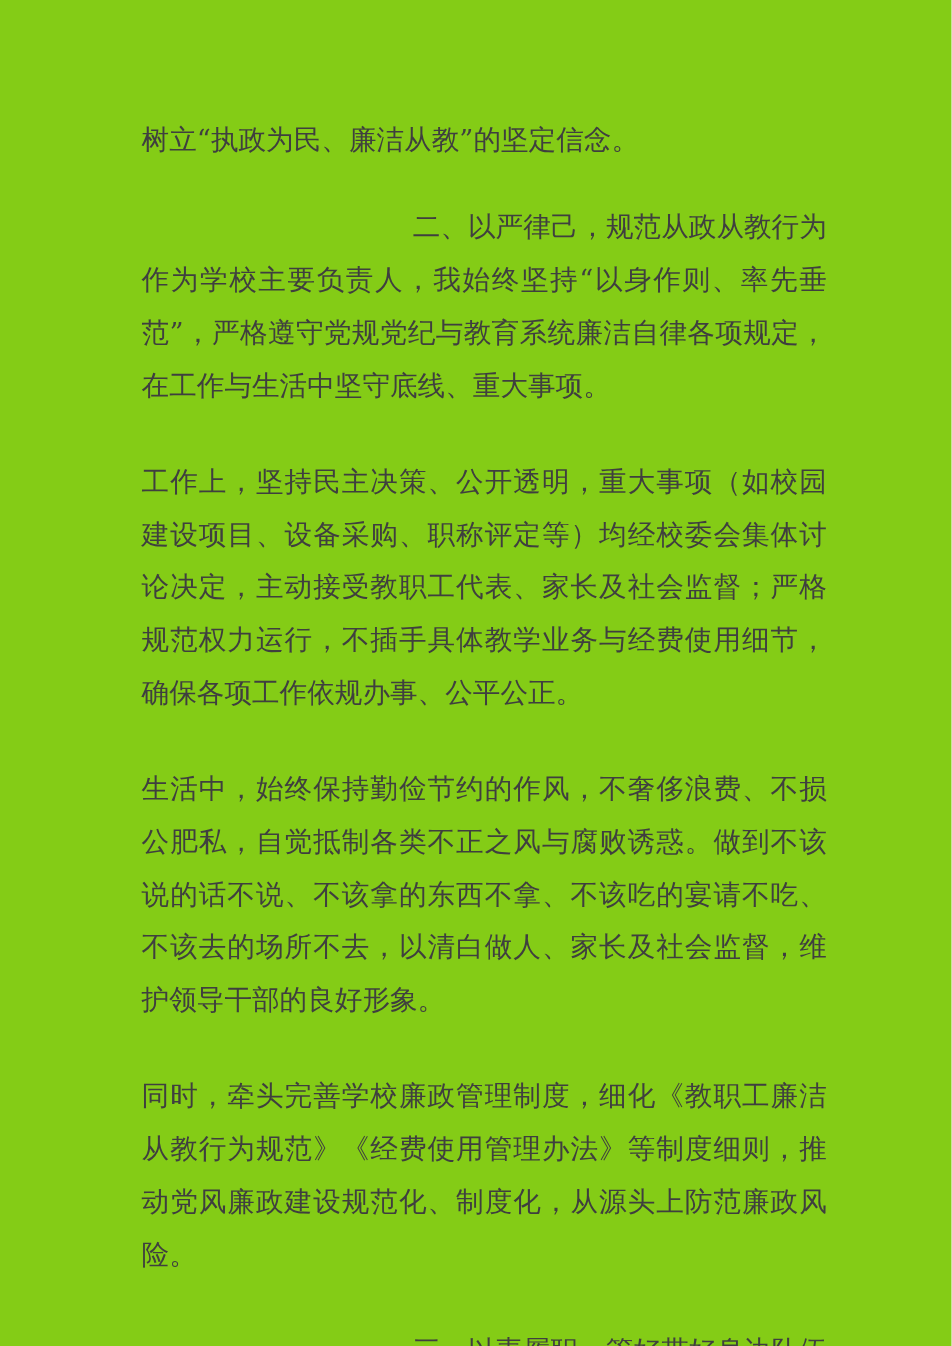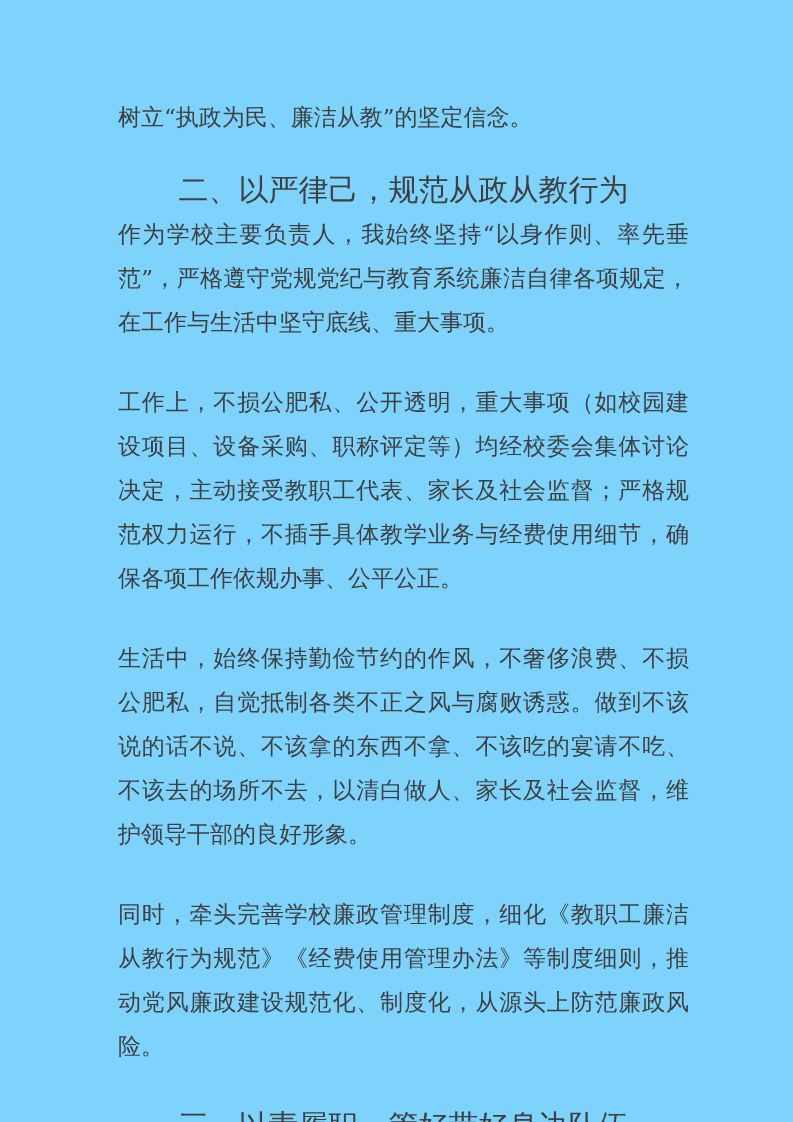--- a/index.html
+++ b/index.html
@@ -5,56 +5,56 @@
   html, body {
     margin: 0;
     padding: 0;
     background: #ffffff;
   }
   .page {
     position: relative;
     width: 793px;
     height: 1122px;
     box-sizing: border-box;
-    background: #7dd3fc;
+    background: #84cc16;
     padding: 95px 104px 0 118px;
     overflow: hidden;
     font-family: "DejaVu Serif", "Liberation Serif", serif;
     font-size: 23px;
     line-height: 44px;
     color: #3f3f3f;
   }
   .para {
     margin: 0 0 36px 0;
     text-align: justify;
     text-justify: inter-ideograph;
     word-break: break-all;
   }
   .para.continuation {
     margin-bottom: 29px;
   }
   .section-heading {
-    font-size: 30px;
+    font-size: 23px;
     font-weight: normal;
     margin: 0;
-    text-align: center;
+    text-align: right;
   }
 </style>
 </head>
 <body>
 
 <div class="page">
 
   <p class="para continuation">树立“执政为民、廉洁从教”的坚定信念。</p>
 
   <h2 class="section-heading">二、以严律己，规范从政从教行为</h2>
 
   <p class="para">作为学校主要负责人，我始终坚持“以身作则、率先垂范”，严格遵守党规党纪与教育系统廉洁自律各项规定，在工作与生活中坚守底线、重大事项。</p>
 
-  <p class="para">工作上，不损公肥私、公开透明，重大事项（如校园建设项目、设备采购、职称评定等）均经校委会集体讨论决定，主动接受教职工代表、家长及社会监督；严格规范权力运行，不插手具体教学业务与经费使用细节，确保各项工作依规办事、公平公正。</p>
+  <p class="para">工作上，坚持民主决策、公开透明，重大事项（如校园建设项目、设备采购、职称评定等）均经校委会集体讨论决定，主动接受教职工代表、家长及社会监督；严格规范权力运行，不插手具体教学业务与经费使用细节，确保各项工作依规办事、公平公正。</p>
 
   <p class="para">生活中，始终保持勤俭节约的作风，不奢侈浪费、不损公肥私，自觉抵制各类不正之风与腐败诱惑。做到不该说的话不说、不该拿的东西不拿、不该吃的宴请不吃、不该去的场所不去，以清白做人、家长及社会监督，维护领导干部的良好形象。</p>
 
   <p class="para">同时，牵头完善学校廉政管理制度，细化《教职工廉洁从教行为规范》《经费使用管理办法》等制度细则，推动党风廉政建设规范化、制度化，从源头上防范廉政风险。</p>
 
   <h2 class="section-heading">三、以责履职，管好带好身边队伍</h2>
 
 </div>
 
 </body></html>

